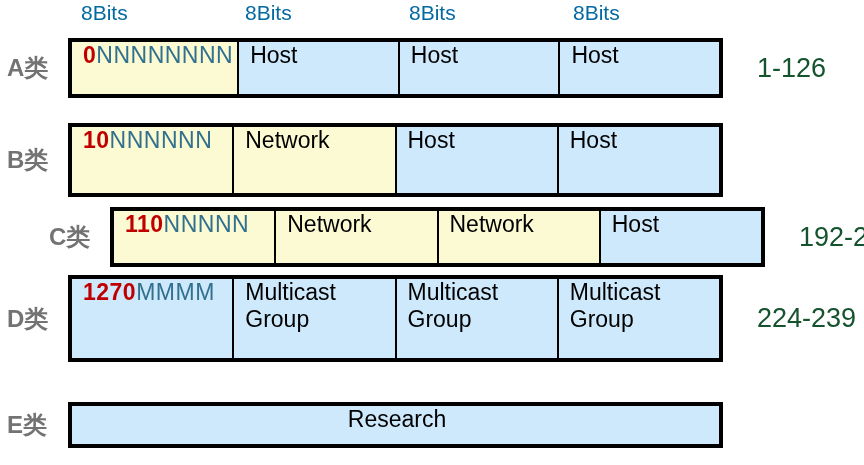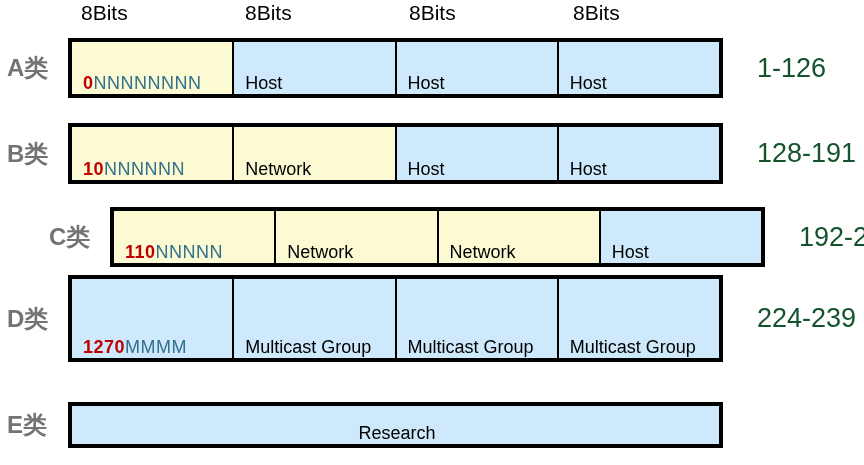--- a/index.html
+++ b/index.html
@@ -11,52 +11,52 @@
   }
   .stage { position: relative; width: 864px; height: 465px; background: #ffffff; }
 
   
   .bits-header {
     position: absolute; top: 1px; left: 68px; width: 656px;
     display: flex;
   }
   .bits-header .bit-label {
     width: 25%; padding-left: 13px;
-    font-size: 21px; color: #000000;
+    font-size: 21px; color: #0369a1;
   }
 
   
   .class-row {
     position: absolute; left: 0; width: 864px;
     display: flex; align-items: stretch;
   }
   .row-a { top: 38px;  height: 60px; }
-  .row-b { top: 123px; height: 61px; }
+  .row-b { top: 123px; height: 74px; }
   .row-c { top: 207px; height: 60px; padding-left: 42px; }
   .row-d { top: 275px; height: 87px; }
   .row-e { top: 402px; height: 46px; }
 
   .row-label {
     width: 68px; flex: none;
     display: flex; align-items: center;
     padding-left: 7px;
     font-size: 24px; font-weight: bold; color: #737373;
   }
   .octet-box {
     width: 655px; flex: none;
     display: flex;
     border: 4px solid var(--border, #000);
     background: var(--blue, #CDE9FB);
   }
   .cell {
     flex: 1 1 0;
     border-left: 2px solid var(--border, #000);
-    display: flex; align-items: flex-end;
+    display: flex; align-items: flex-start;
     padding-left: 11px; padding-right: 4px;
-    font-size: 18px; color: #000;
+    font-size: 23px; color: #000;
     line-height: 1.18;
   }
   .cell:first-child { border-left: none; }
   .cell.yellow { background: var(--yellow, #FCFAD2); }
   .cell.blue   { background: var(--blue, #CDE9FB); }
   .cell.center { justify-content: center; padding-left: 3px; padding-right: 0; }
 
   .bit-pattern { white-space: nowrap; letter-spacing: 0.5px; }
   .bit-prefix  { color: var(--red, #C00000); font-weight: bold; }
   .bit-letters { color: var(--teal, #31708E); }
@@ -96,21 +96,20 @@
   <div class="class-row row-b">
     <div class="row-label">B类</div>
     <div class="octet-box">
       <div class="cell yellow">
         <span class="bit-pattern"><span class="bit-prefix">10</span><span class="bit-letters">NNNNNN</span></span>
       </div>
       <div class="cell yellow">Network</div>
       <div class="cell blue">Host</div>
       <div class="cell blue">Host</div>
     </div>
-    <div class="range-label">128-191</div>
   </div>
 
   <div class="class-row row-c">
     <div class="row-label">C类</div>
     <div class="octet-box">
       <div class="cell yellow">
         <span class="bit-pattern"><span class="bit-prefix">110</span><span class="bit-letters">NNNNN</span></span>
       </div>
       <div class="cell yellow">Network</div>
       <div class="cell yellow">Network</div>

